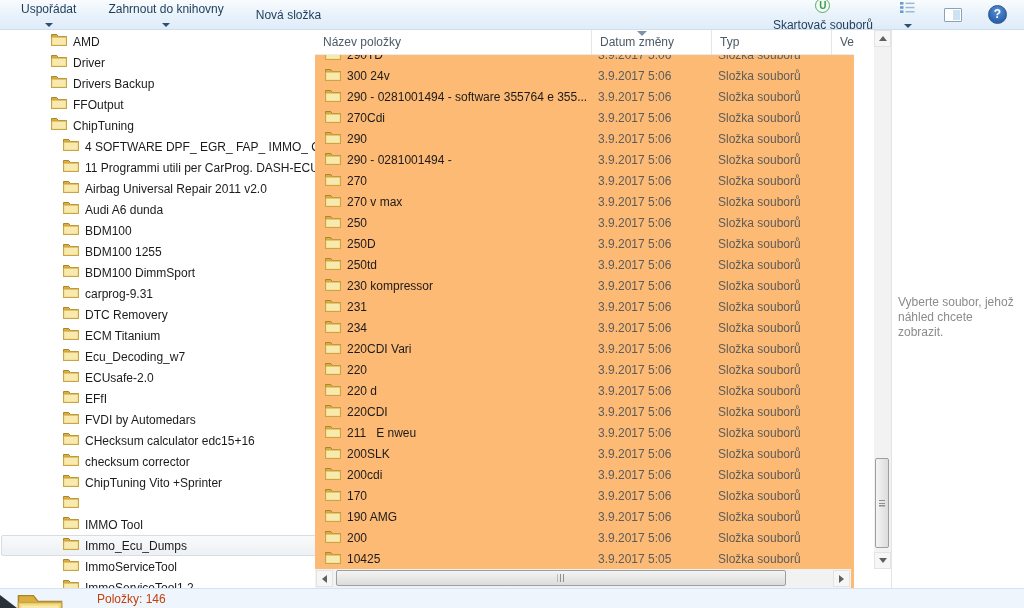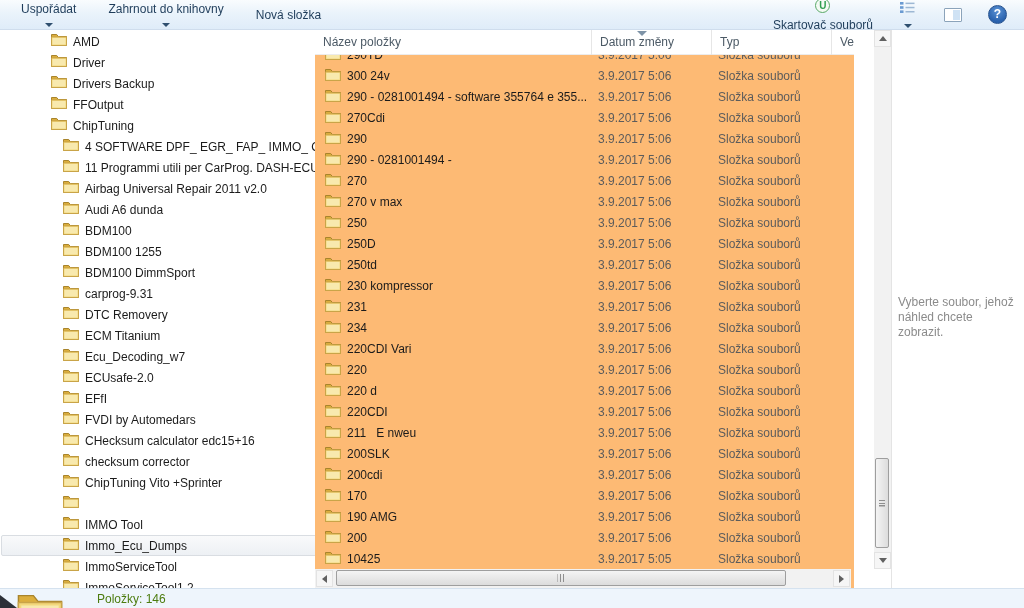--- a/index.html
+++ b/index.html
@@ -83,21 +83,21 @@
 
   
   .preview { position:absolute; left:891px; top:0; bottom:0; right:0; border-left:1px solid #e4e4e4; background:#fff;
     display:flex; align-items:center; }
   .preview-msg { color:#8b8b8b; text-align:left; width:100%; padding:0 6px; line-height:15px;margin-top:16px; }
 
   
   .statusbar { position:absolute; left:0; right:0; bottom:0; height:20px; background:#eef5fc;
     border-top:1px solid #d5e2ef; overflow:visible; }
   .status-icon { position:absolute; left:17px; top:2px; }
-  .status-text { position:absolute; left:97px; top:3px; color:#4d7c0f; }
+  .status-text { position:absolute; left:97px; top:3px; color:#c2410c; }
   .corner-shape { position:absolute; left:0; bottom:0; width:0; height:0;
     border-bottom:13px solid #2c3038; border-right:17px solid transparent; }
 </style>
 </head>
 <body>
 
 <div class="window">
 
   <div class="toolbar">
     <div class="tb-group">

